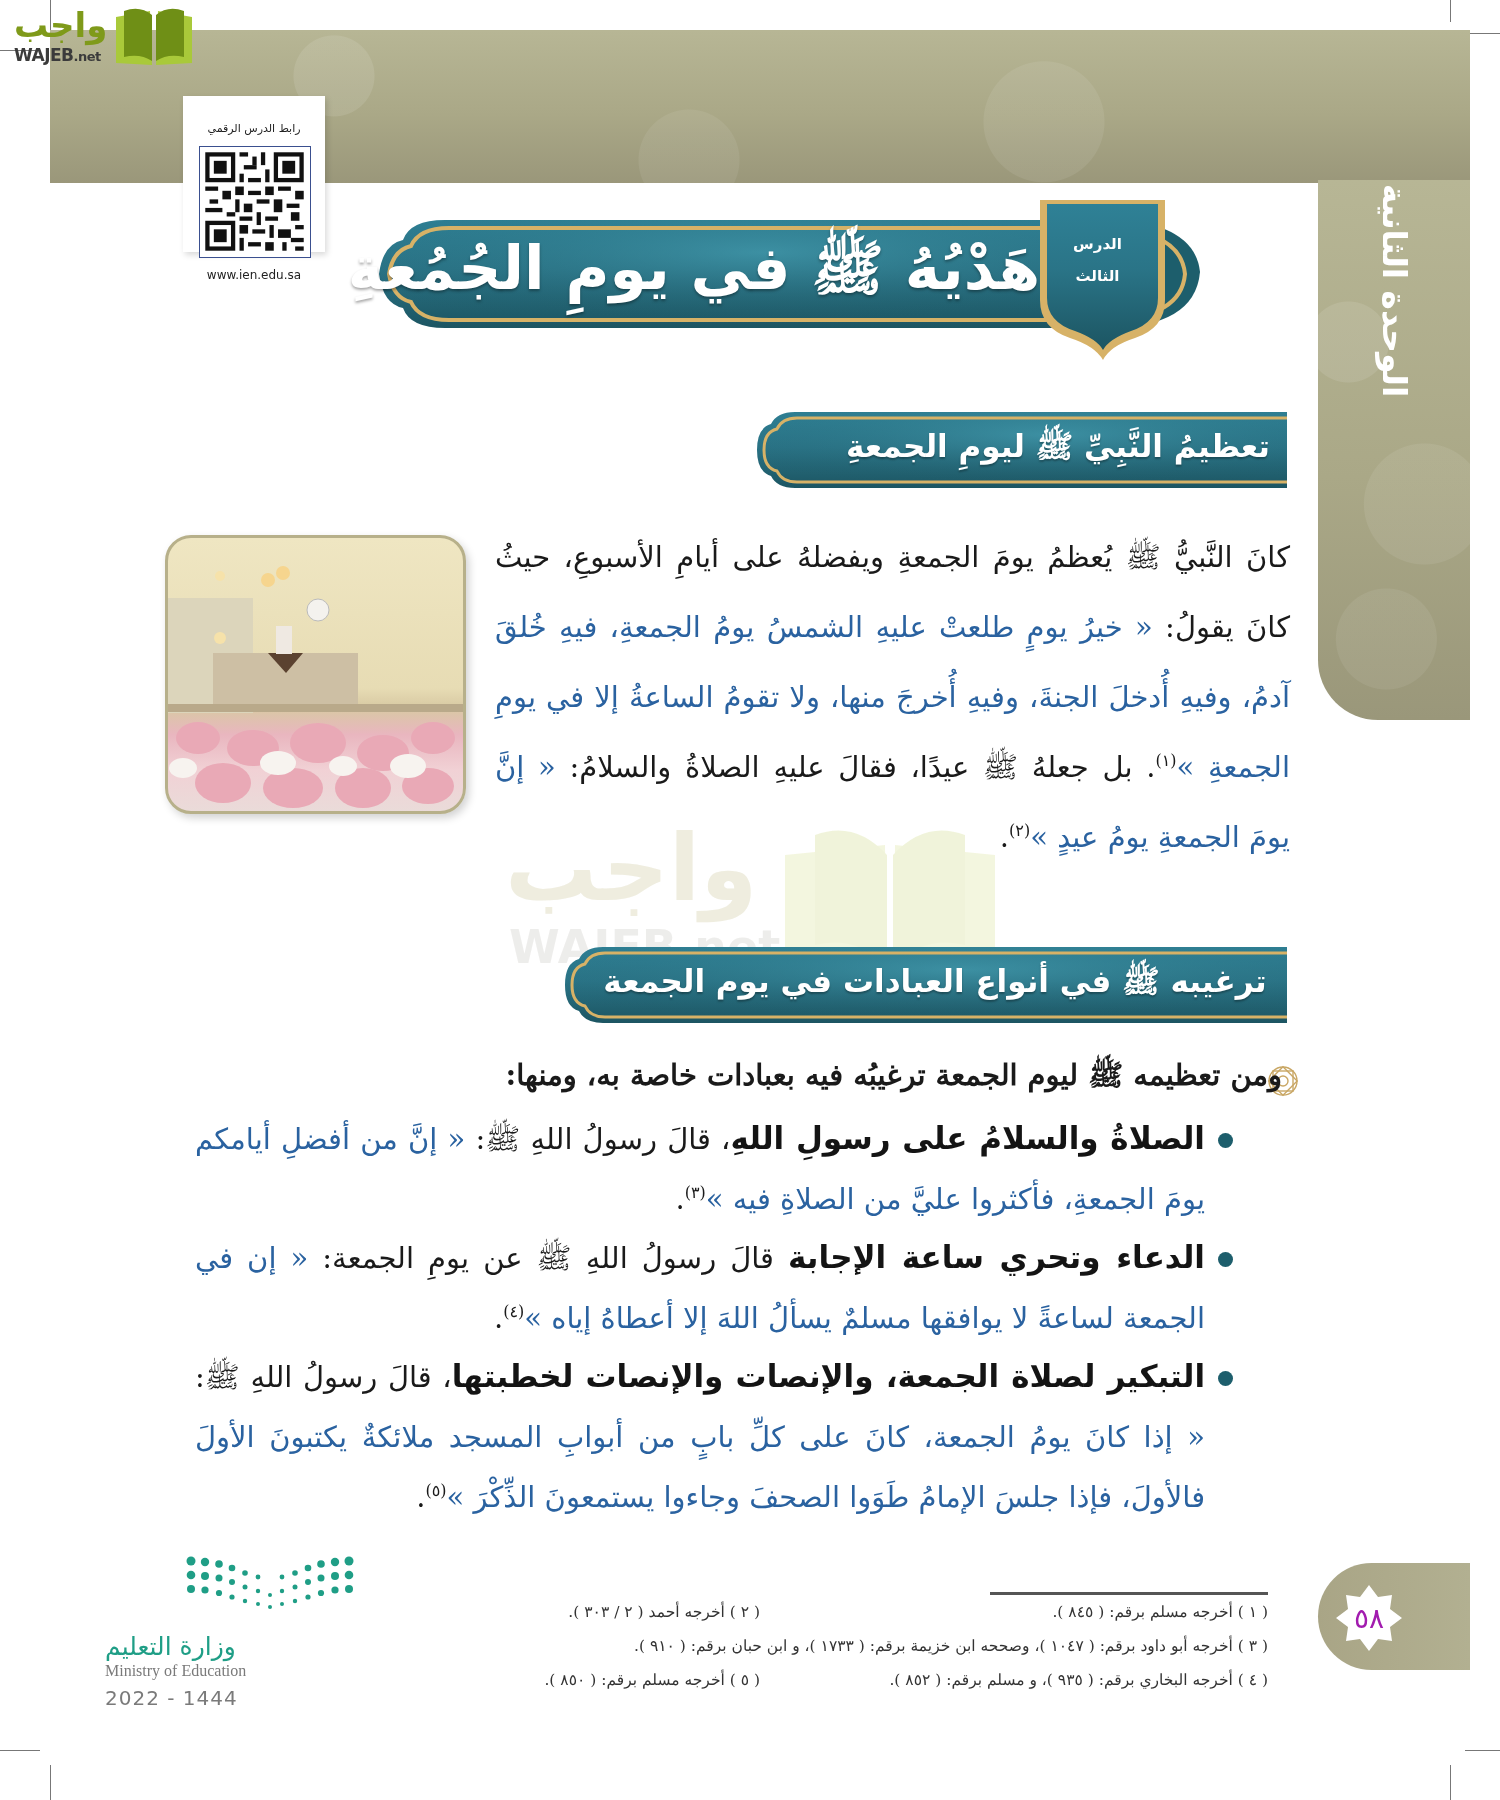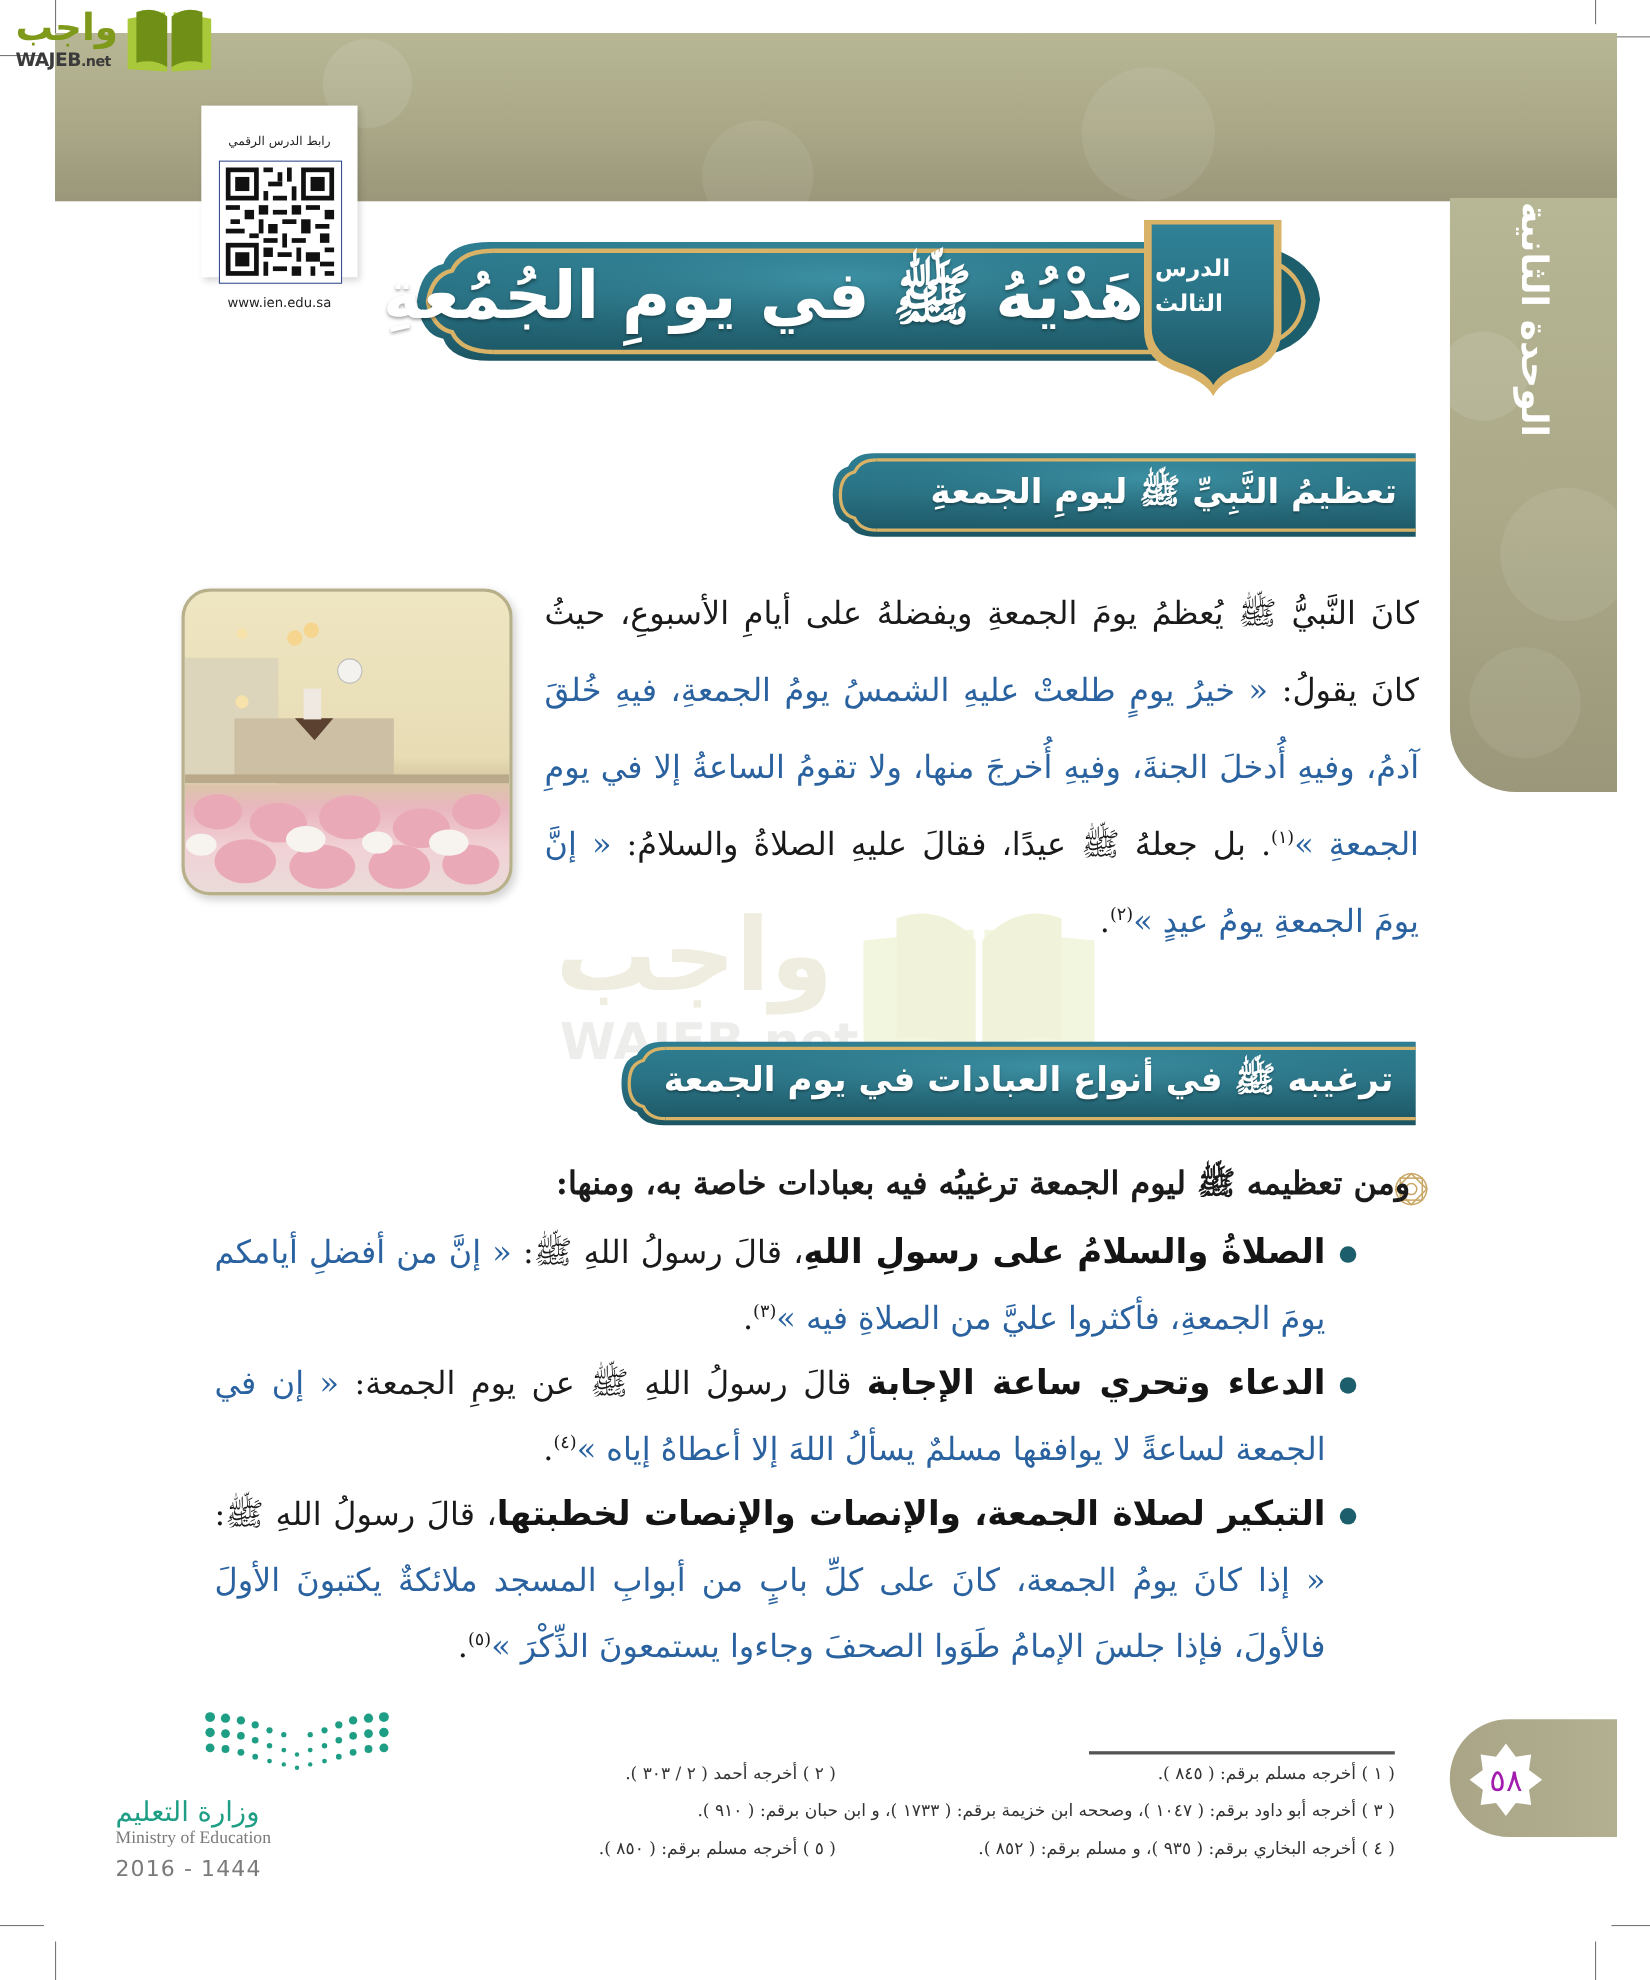--- a/index.html
+++ b/index.html
@@ -33,21 +33,21 @@
     left: 183px; top: 96px; width: 142px; height: 156px; background: #fff;
     box-shadow: 2px 3px 6px rgba(0,0,0,0.15);
   }
   .qr-label { position: absolute; top: 26px; width: 100%; text-align: center; font-family: "DejaVu Sans", sans-serif; font-size: 11px; color: #222; direction: rtl; }
   .qr-box { position: absolute; left: 16px; top: 50px; width: 110px; height: 110px; border: 1.5px solid #3a4f8f; background: #fff; }
   .qr-url { position: absolute; top: 172px; width: 100%; text-align: center; font-family: "DejaVu Sans", sans-serif; font-size: 12px; color: #222; }
 
   
   .banner-text { color: #fff; font-family: "DejaVu Sans", sans-serif; font-weight: bold; direction: rtl; white-space: nowrap; }
   .title-text { position: absolute; left: 440px; top: 232px; width: 600px; text-align: left; font-size: 60px; text-shadow: 0 2px 3px rgba(0,0,0,0.35); }
-  .badge-text { position: absolute; left: 1050px; top: 228px; width: 95px; text-align: left; font-size: 21px; line-height: 32px; }
+  .badge-text { position: absolute; left: 1050px; top: 228px; width: 95px; text-align: center; font-size: 15px; line-height: 32px; }
 
   .sec-text { position: absolute; font-size: 31px; text-shadow: 0 2px 2px rgba(0,0,0,0.3); }
 
   
   .unit-label {
     position: absolute; left: 1345px; top: 180px; width: 100px; height: 220px;
     display: flex; align-items: center; justify-content: center;
   }
   .unit-label span {
     display: inline-block; transform: rotate(90deg); white-space: nowrap;
@@ -358,19 +358,19 @@
       <circle cx="123" cy="42" r="2.6"></circle>
       <circle cx="110" cy="46" r="2.2"></circle>
       <circle cx="97" cy="49" r="2"></circle>
     <circle cx="85" cy="40" r="2"></circle>
       <circle cx="73" cy="22" r="2.4"></circle>
       <circle cx="97" cy="22" r="2.4"></circle>
   </g>
 </svg>
 <div class="moe-ar">وزارة التعليم</div>
 <div class="moe-en">Ministry of Education</div>
-<div class="moe-year">2016 - 1444</div>
+<div class="moe-year">2022 - 1444</div>
 
 <div class="abs page-tab"></div>
 <svg class="abs" style="left:1335px; top:1584px;" width="68" height="68" viewBox="0 0 68 68">
   <polygon fill="#ffffff" points="34,1 43,13 57,11 55,25 67,34 55,43 57,57 43,55 34,67 25,55 11,57 13,43 1,34 13,25 11,11 25,13"></polygon>
 </svg>
 <div class="page-num">٥٨</div>
 
 </body></html>

